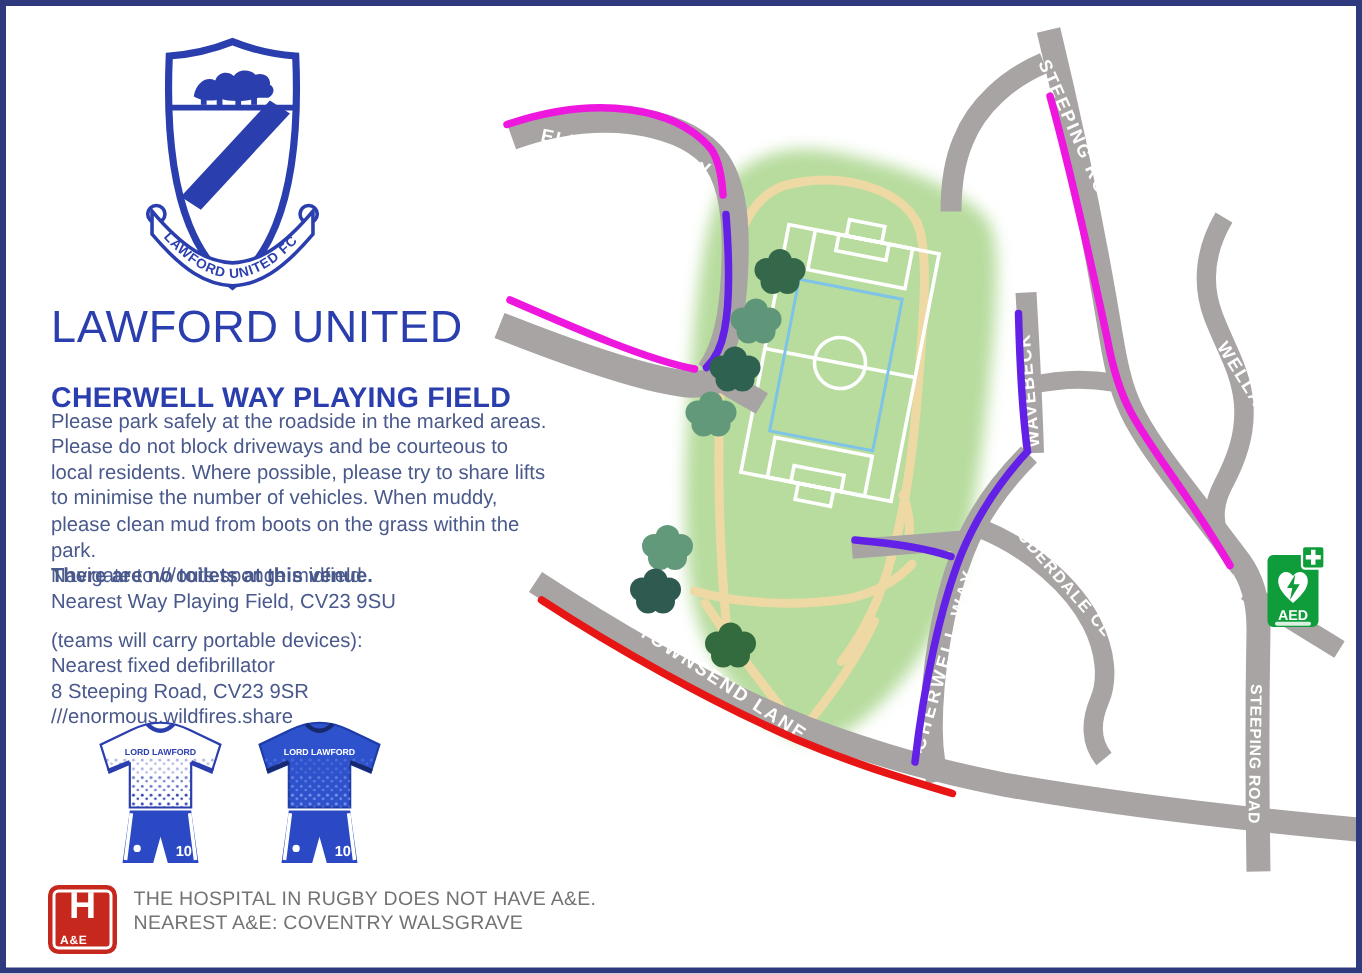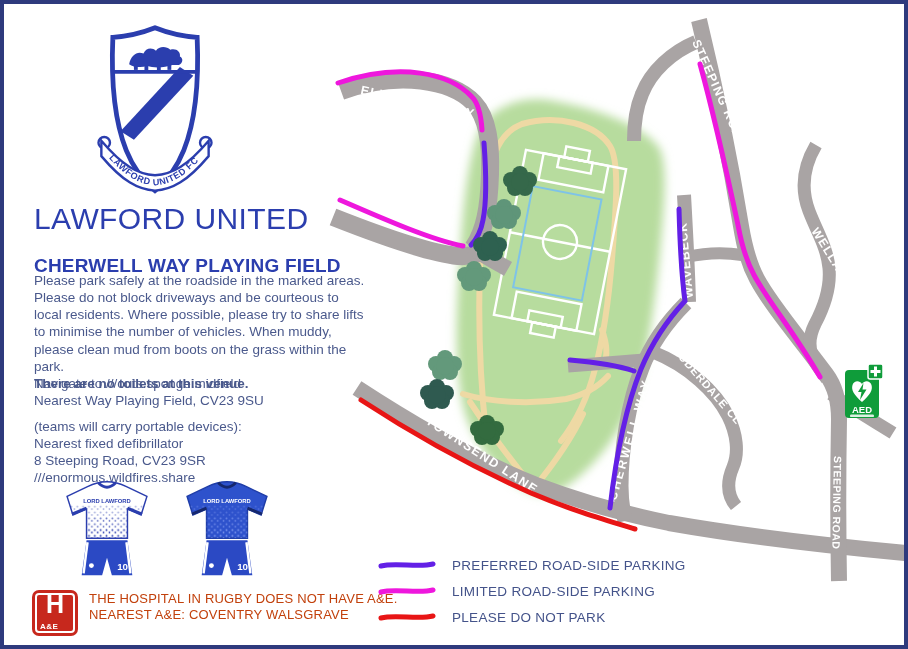--- a/index.html
+++ b/index.html
@@ -6,27 +6,27 @@
   .page{position:relative;width:908px;height:649px;box-sizing:border-box;border:4px solid #2e3a7d;background:#fff;overflow:hidden;}
   .crest{position:absolute;left:92px;top:18px;}
   .title{position:absolute;left:30px;top:198px;width:340px;font-size:30px;font-weight:normal;color:#2b3eae;letter-spacing:.4px;}
   .subtitle{position:absolute;left:30px;top:251px;width:340px;font-size:19px;font-weight:bold;color:#2b3eae;letter-spacing:.2px;}
   .body-block{position:absolute;left:30px;width:336px;font-size:13.5px;line-height:1.27;color:#4a598c;}
   .para{top:268px;}
   .blockA{top:371px;}
   .blockB{top:414px;}
   .line{display:block;}
   .bold-line{display:block;font-weight:bold;}
-  .kits{position:absolute;left:54px;top:472px;display:flex;gap:22px;}
+  .kits{position:absolute;left:54px;top:472px;display:flex;gap:8px;}
   .notice{position:absolute;left:28px;top:586px;display:flex;align-items:flex-start;}
   .h-icon{width:46px;height:46px;background:#c7281d;border-radius:7px;position:relative;flex:0 0 auto;}
   .h-icon .inner{position:absolute;inset:3px;border:2px solid #fff;border-radius:4px;}
   .h-icon .hh{position:absolute;top:2px;left:0;right:0;text-align:center;font-size:25px;font-weight:bold;color:#fff;line-height:1;}
   .h-icon .ae{position:absolute;bottom:5px;left:8px;font-size:8px;font-weight:bold;color:#fff;letter-spacing:.5px;}
-  .notice-text{margin-left:11px;font-size:13px;line-height:1.25;color:#c2410c;letter-spacing:.2px;padding-top:1px;}
+  .notice-text{margin-left:11px;font-size:13px;line-height:1.25;color:#737373;letter-spacing:.2px;padding-top:1px;}
   .map-svg{position:absolute;left:0;top:0;}
   .legend{position:absolute;left:374px;top:548px;}
   .legend-row{display:flex;align-items:center;height:26px;}
   .legend-label{margin-left:16px;font-size:13.5px;color:#44538a;letter-spacing:.3px;}
   .road-label{font-weight:bold;fill:#ffffff;}
 </style>
 </head>
 <body>
 
 <div class="page">
@@ -283,34 +283,14 @@
       <div class="inner"></div>
       <div class="hh">H</div>
       <div class="ae">A&amp;E</div>
     </div>
     <div class="notice-text">
       <span class="line">THE HOSPITAL IN RUGBY DOES NOT HAVE A&amp;E.</span>
       <span class="line">NEAREST A&amp;E: COVENTRY WALSGRAVE</span>
     </div>
   </div>
 
-  <div class="legend">
-    <div class="legend-row">
-      <svg width="58" height="10">
-        <path d="M 3,6 C 18,2 40,8 55,4" fill="none" stroke-width="5" stroke-linecap="round" stroke="#6320e6"></path>
-      </svg>
-      <span class="legend-label">PREFERRED ROAD-SIDE PARKING</span>
-    </div>
-    <div class="legend-row">
-      <svg width="58" height="10">
-        <path d="M 3,6 C 18,2 40,8 55,4" fill="none" stroke-width="5" stroke-linecap="round" stroke="#ee17dd"></path>
-      </svg>
-      <span class="legend-label">LIMITED ROAD-SIDE PARKING</span>
-    </div>
-    <div class="legend-row">
-      <svg width="58" height="10">
-        <path d="M 3,6 C 18,2 40,8 55,4" fill="none" stroke-width="5" stroke-linecap="round" stroke="#e81515"></path>
-      </svg>
-      <span class="legend-label">PLEASE DO NOT PARK</span>
-    </div>
-  </div>
 
 </div>
 
 </body></html>

